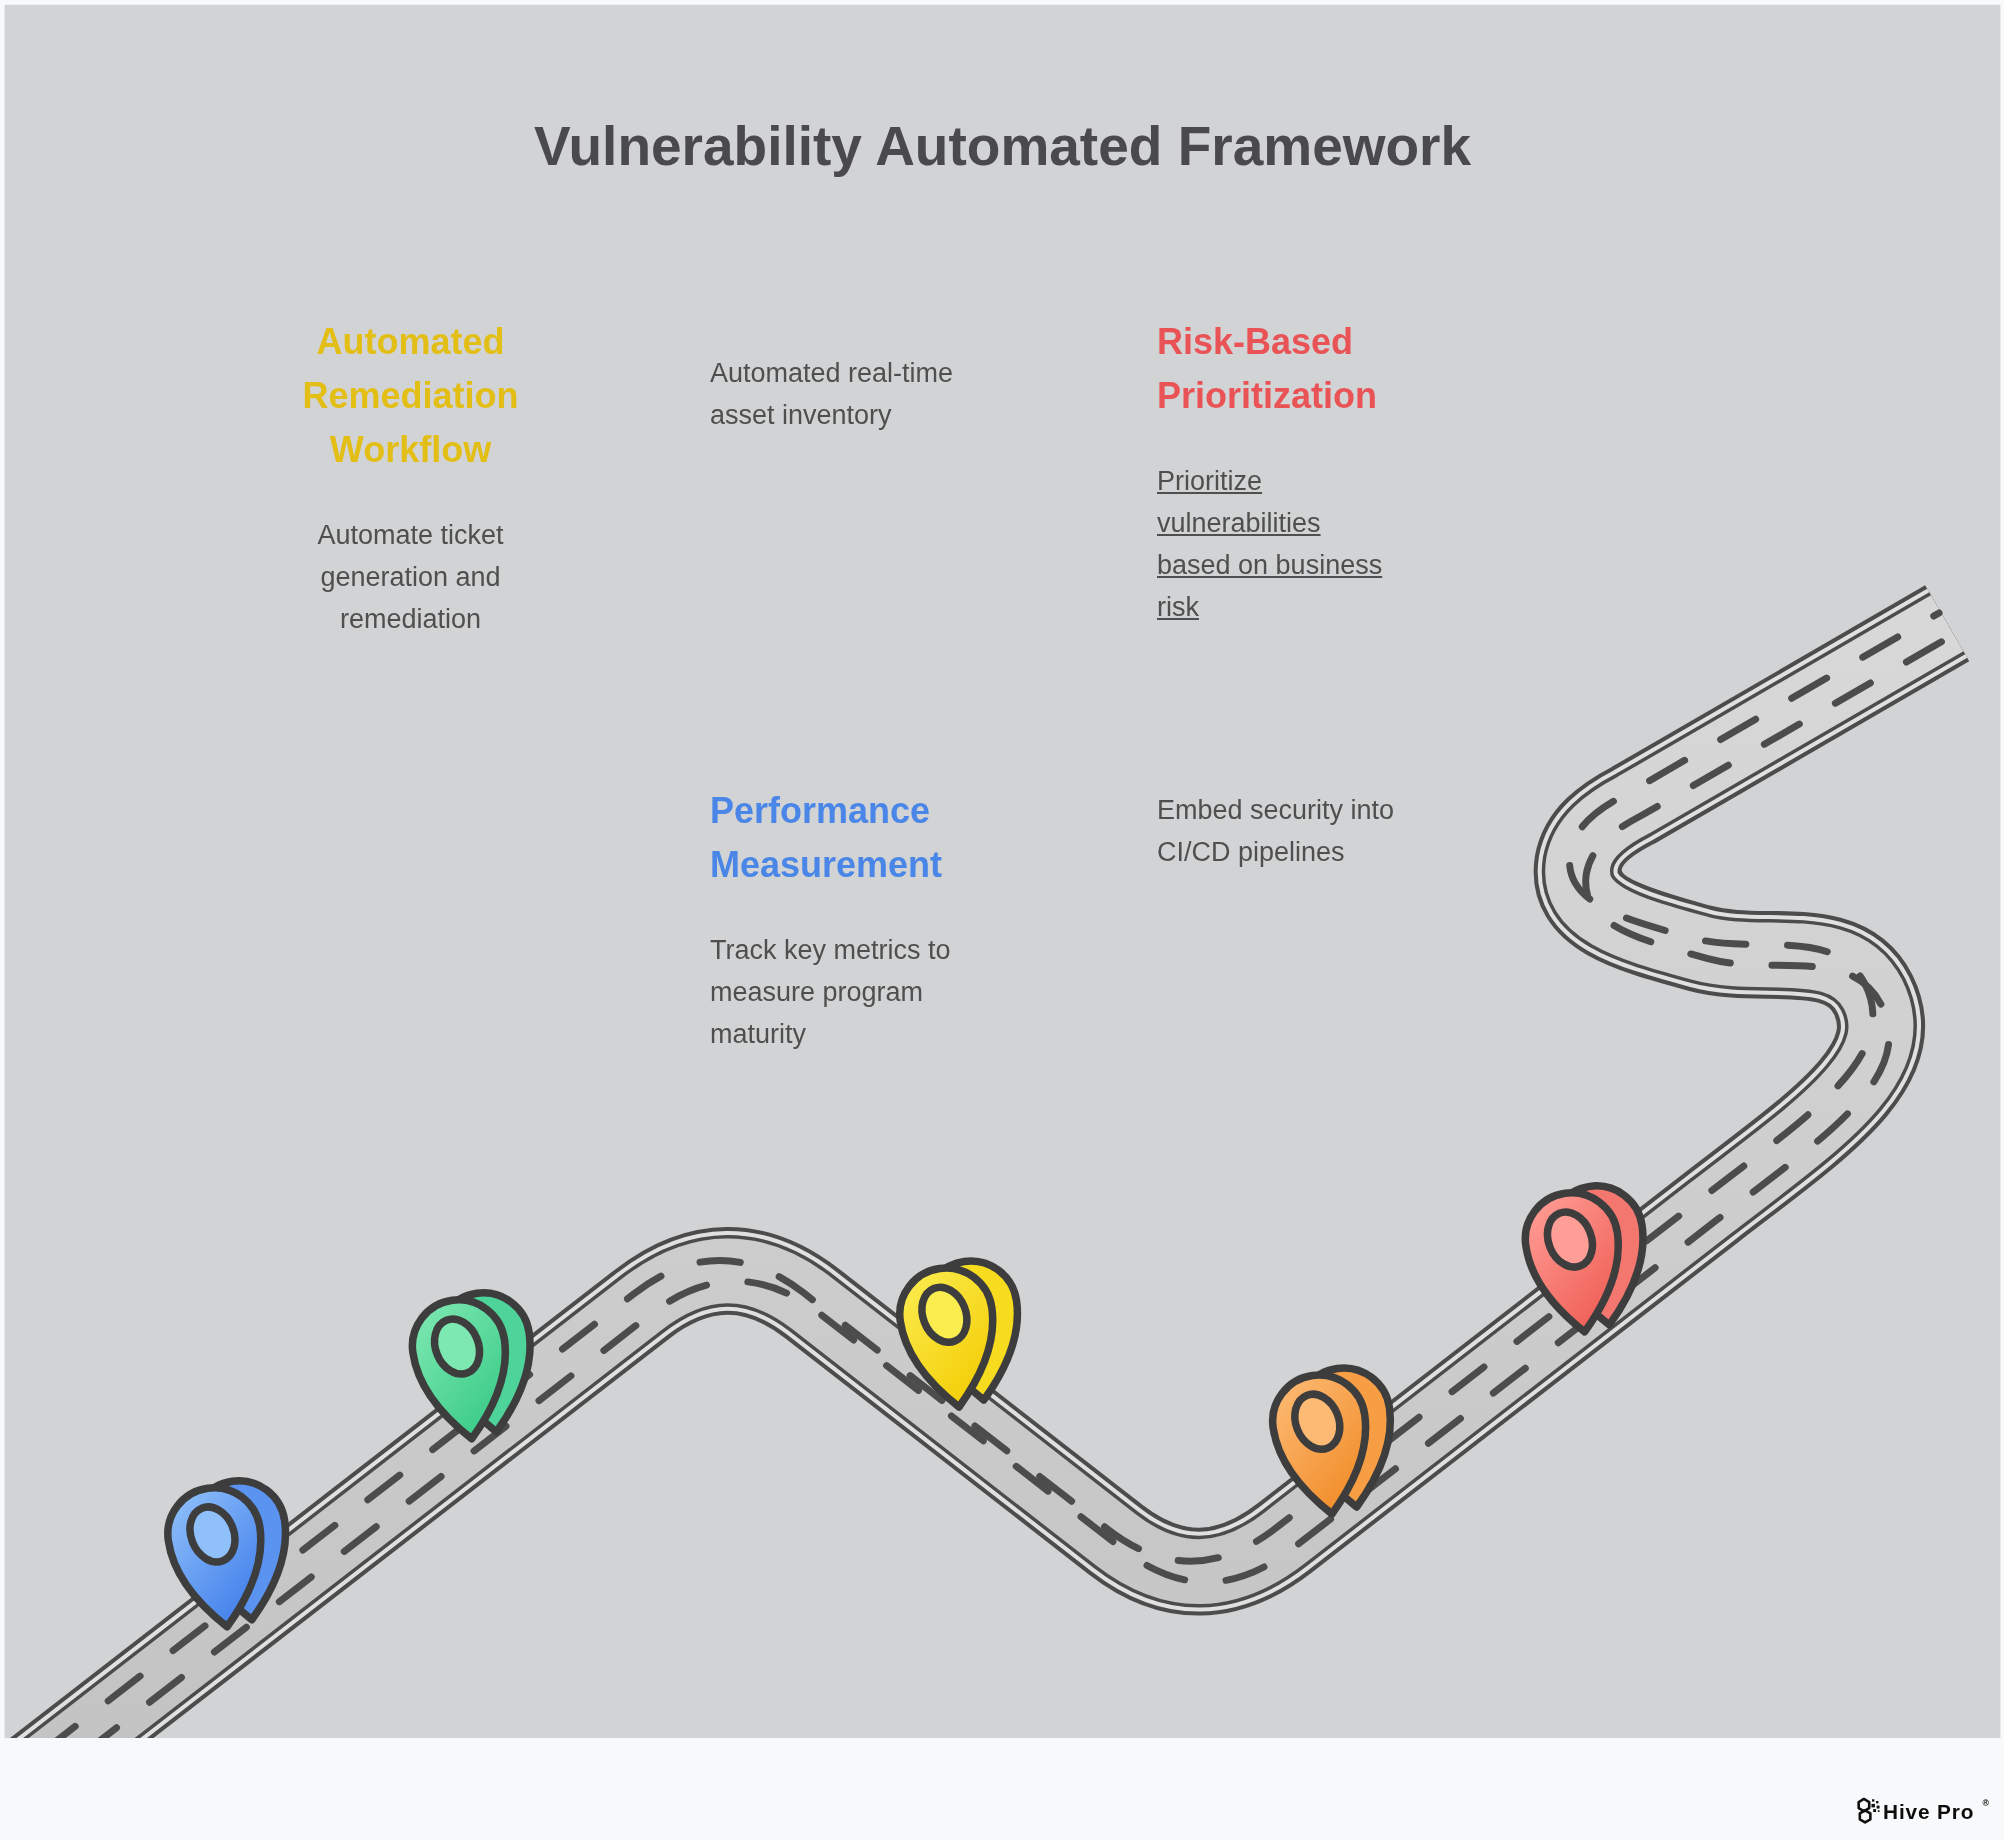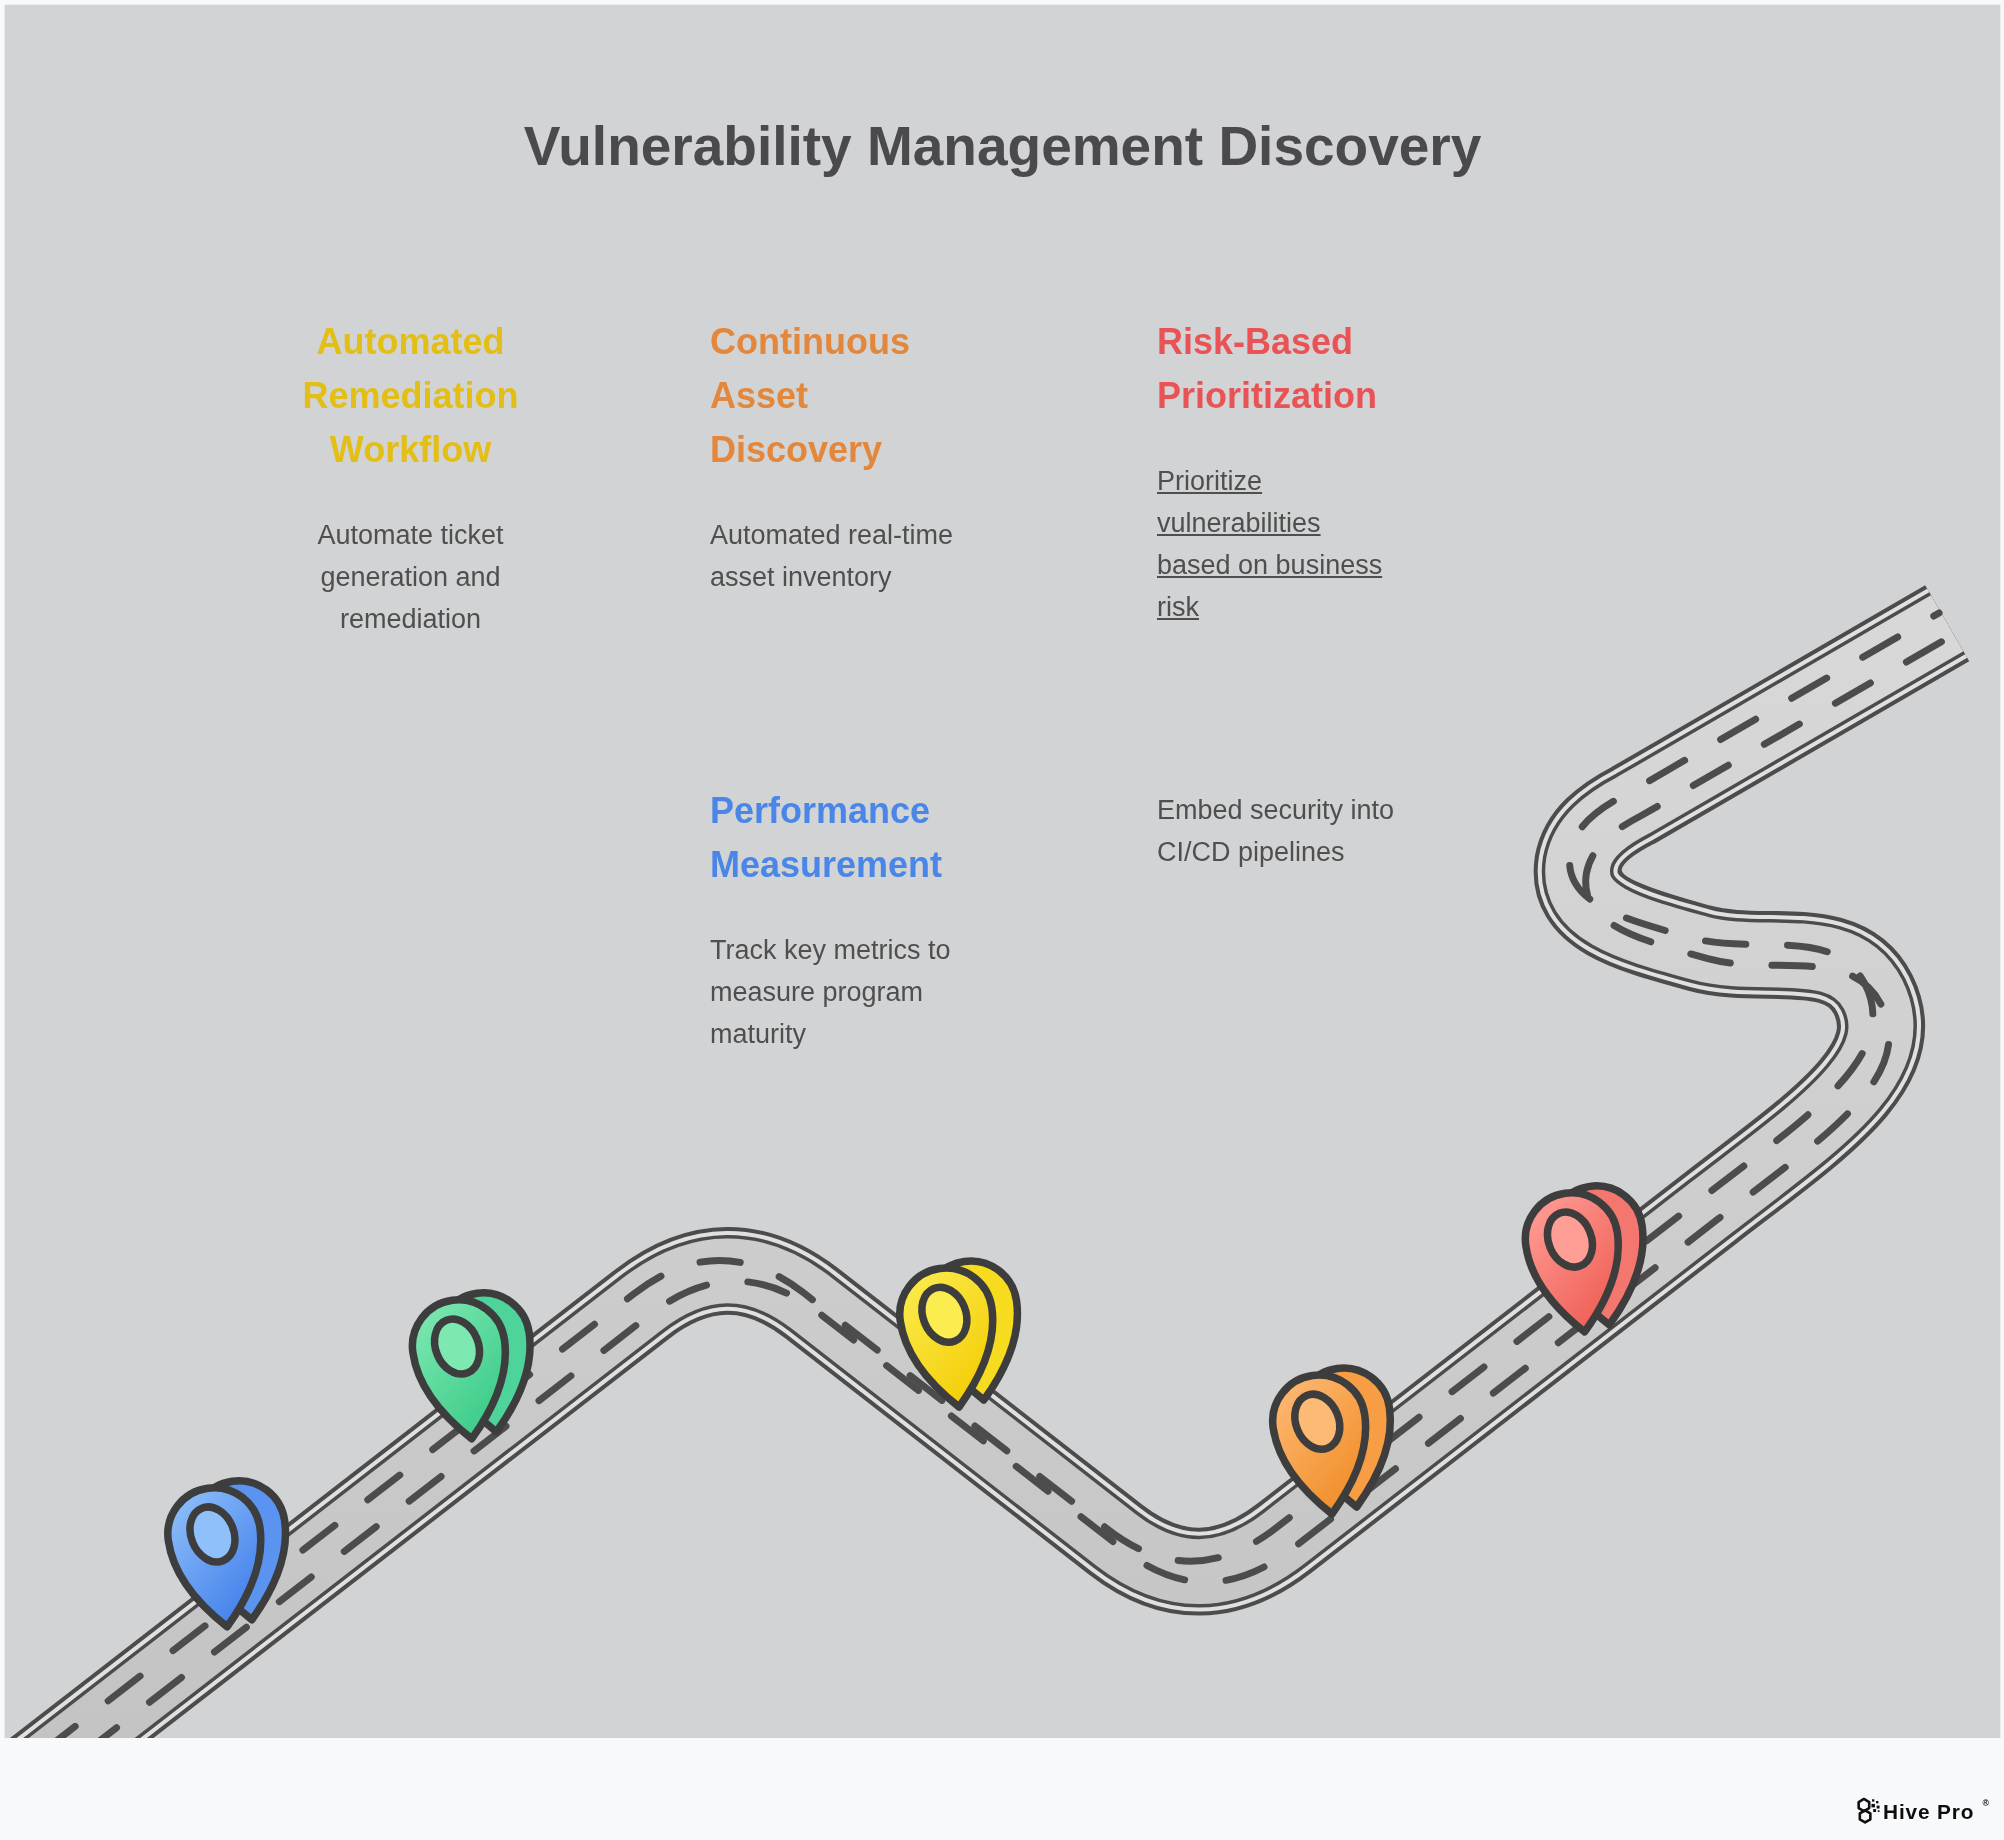--- a/index.html
+++ b/index.html
@@ -127,35 +127,32 @@
         <rect class="logo-dot" x="3245" y="3115" width="4" height="4"></rect>
         <rect class="logo-dot" x="3246" y="3123" width="5" height="5"></rect>
         <rect class="logo-dot" x="3240" y="3129" width="5" height="5"></rect>
         <rect class="logo-dot" x="3248" y="3131" width="3" height="3"></rect>
       </g>
       <text class="logo-text" x="3257" y="3146">Hive Pro</text>
       <text class="logo-reg" x="3429" y="3124">®</text>
     </g>
   </svg>
 
-  <div class="page-title">Vulnerability Management Discovery</div>
+  <div class="page-title">Vulnerability Automated Framework</div>
 
   <div class="section sec-1">
     <div class="heading" style="color: rgb(227, 190, 20);">Automated
 Remediation
 Workflow</div>
     <div class="body">Automate ticket
 generation and
 remediation</div>
   </div>
 
   <div class="section sec-2">
-    <div class="heading" style="color: rgb(226, 135, 59);">Continuous
-Asset
-Discovery</div>
     <div class="body">Automated real-time
 asset inventory</div>
   </div>
 
   <div class="section sec-3">
     <div class="heading" style="color: rgb(234, 83, 85);">Risk-Based
 Prioritization</div>
     <div class="body">Prioritize
 vulnerabilities
 based on business

